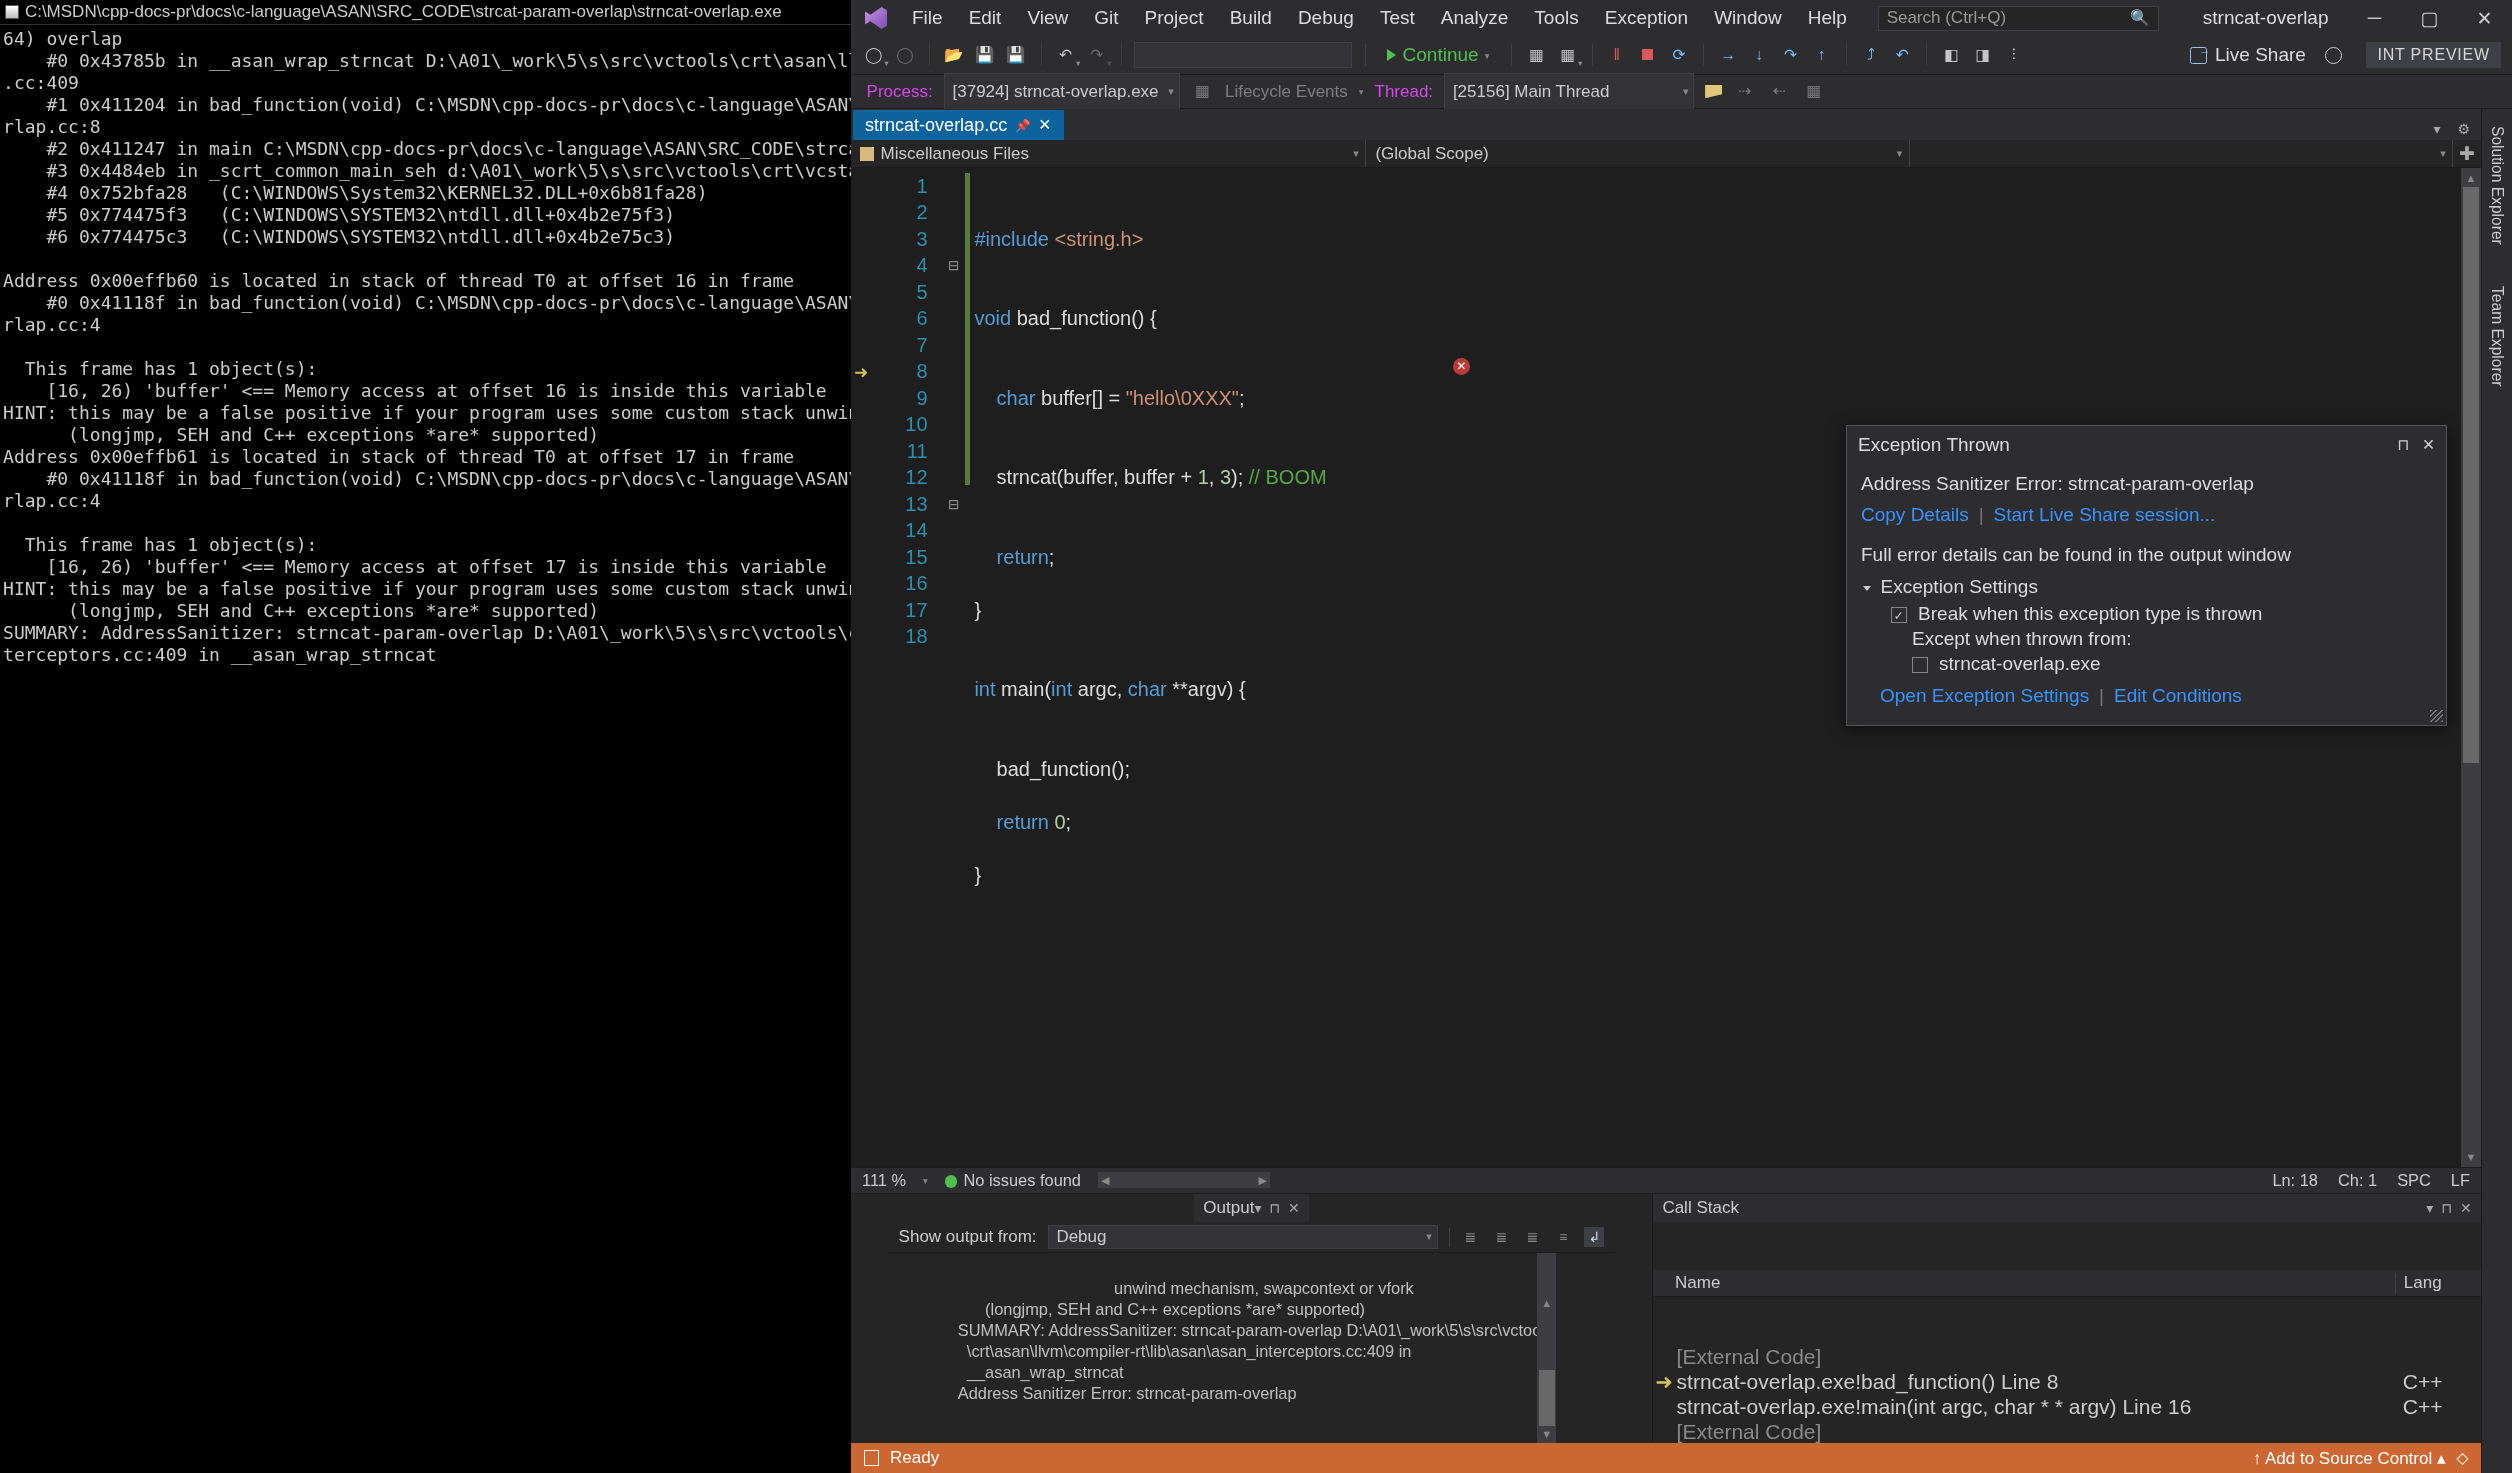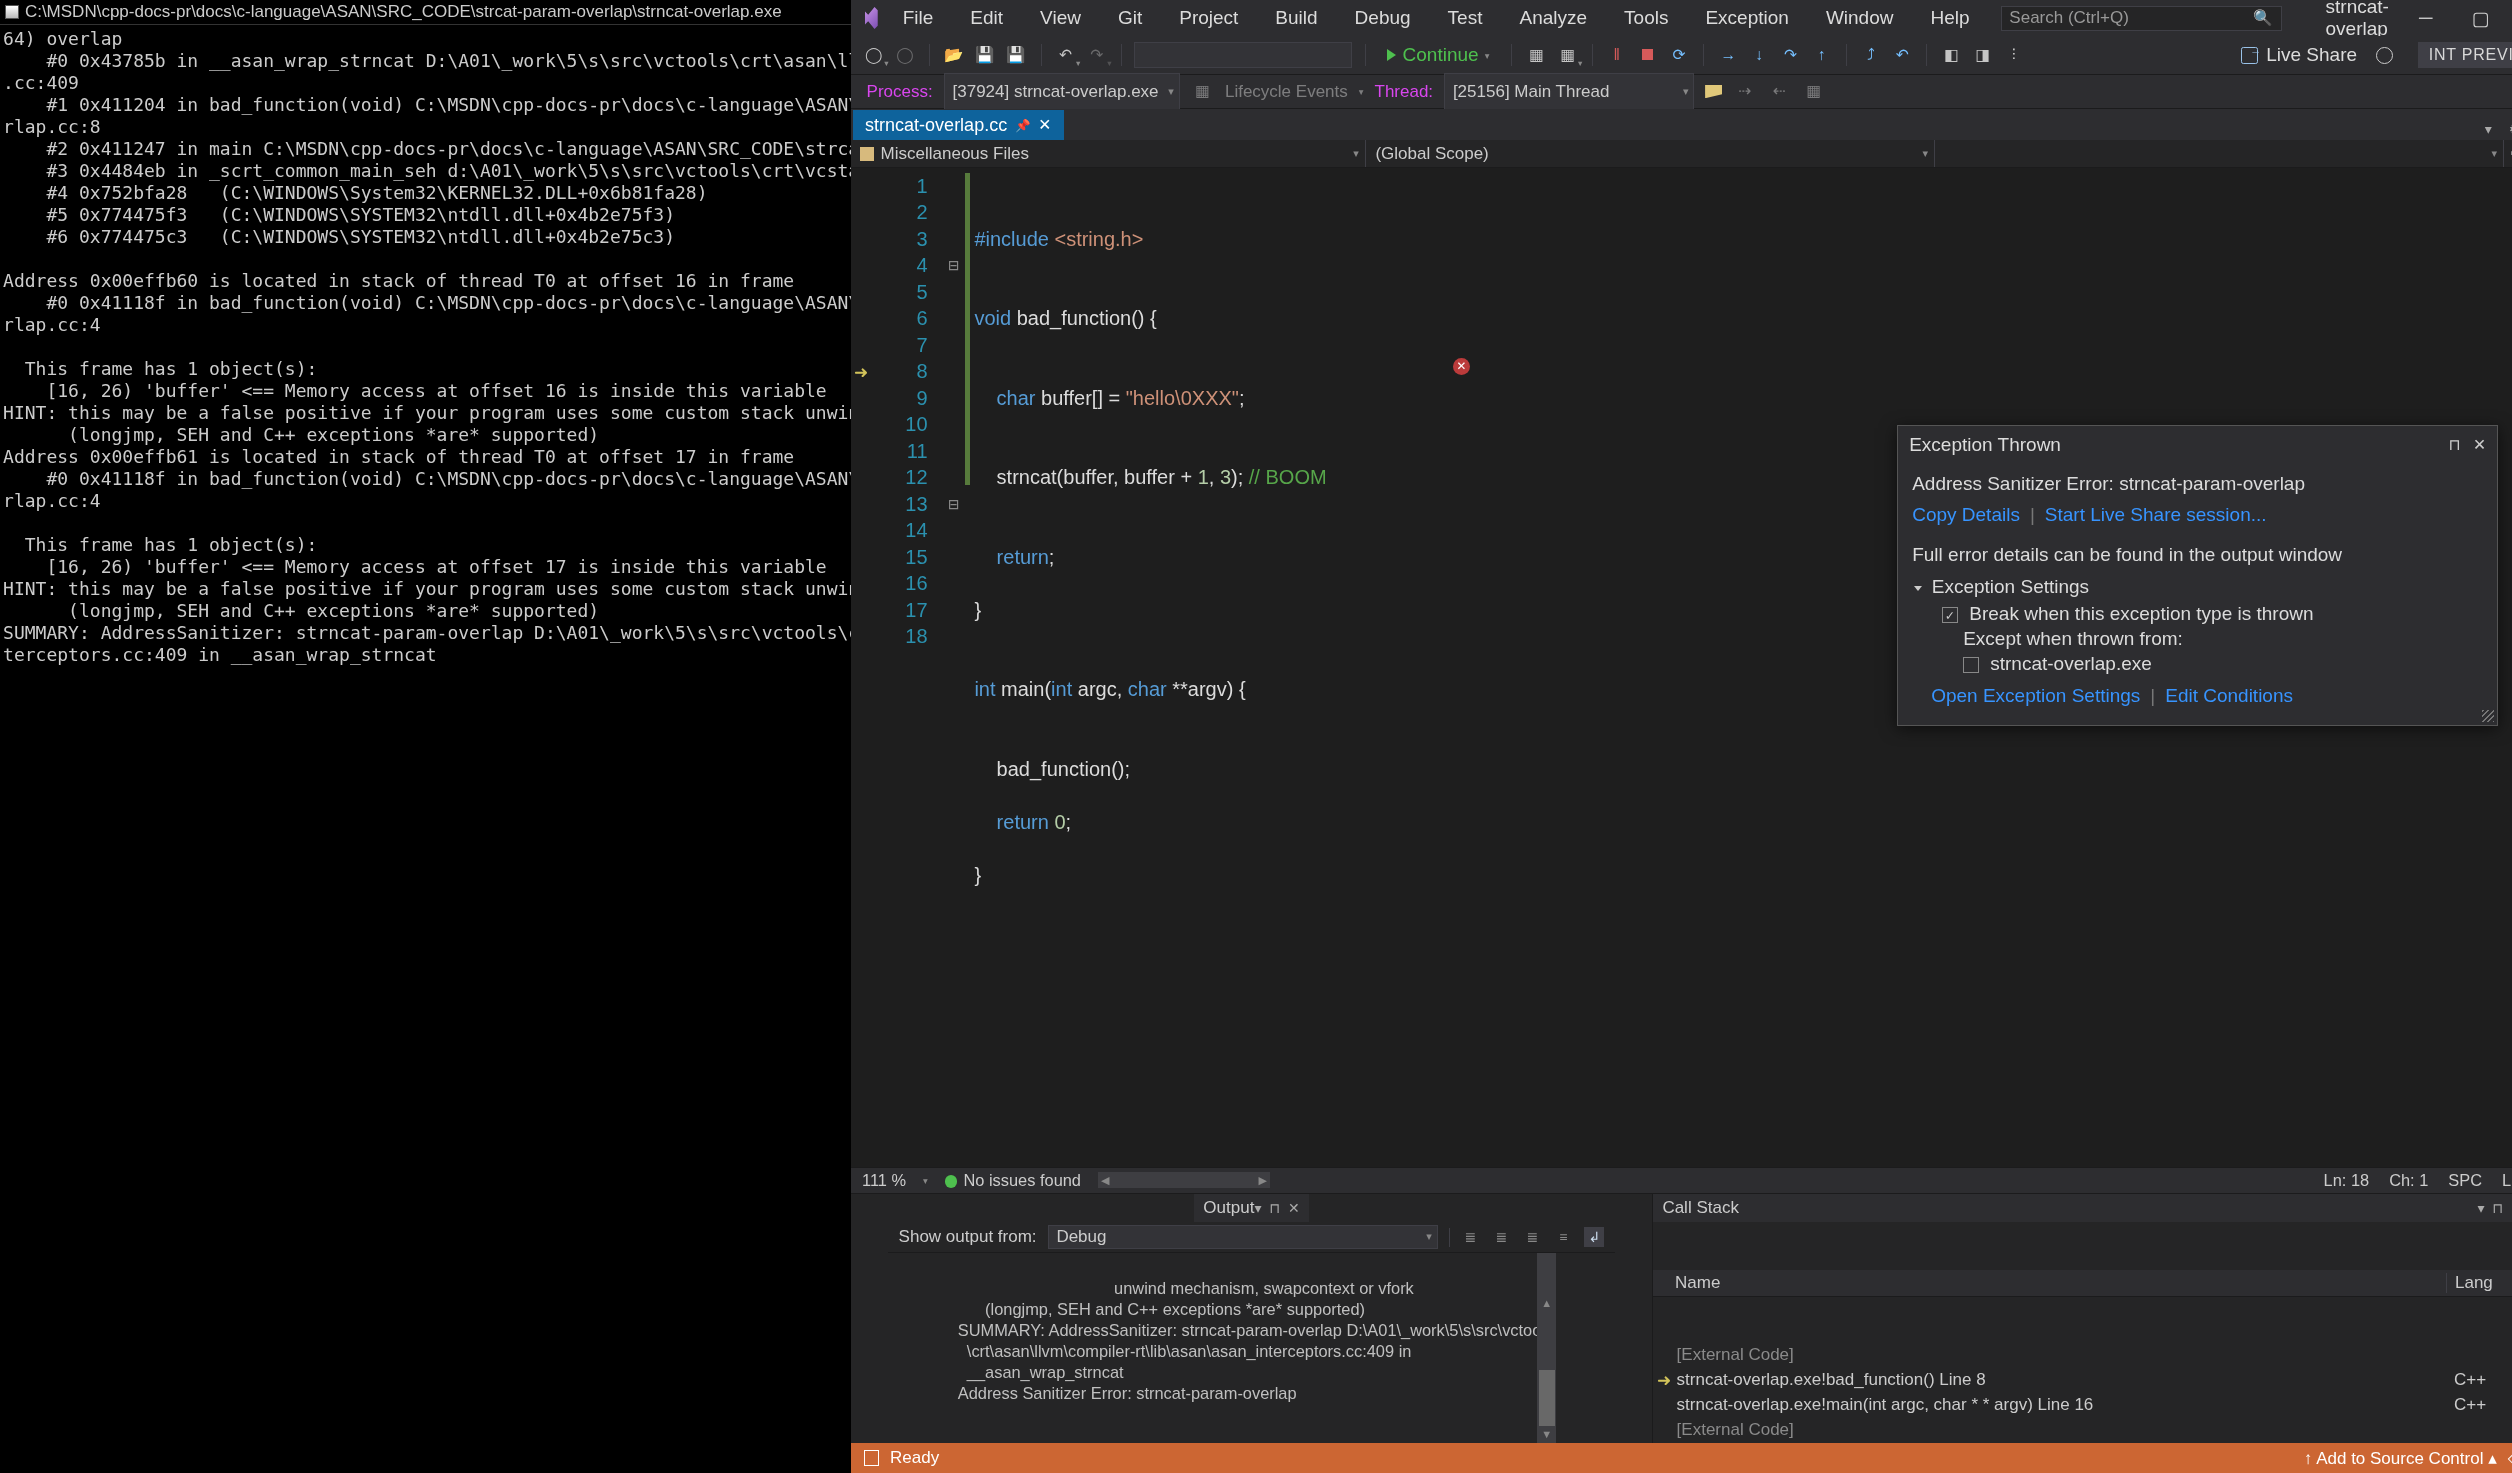--- a/index.html
+++ b/index.html
@@ -11,21 +11,21 @@
     .console-title { height:25px; display:flex; align-items:center; gap:6.2px; padding:0 4.7px; background:#000; border-bottom:0.8px solid #333; font-size:17px; }
     .cmd-icon { width:14px; height:14px; background:linear-gradient(#fff,#bbb); border:0.8px solid #555; }
     .console-body { flex:1; padding:3.1px 0 0 3.1px; white-space:pre; font-family:Consolas,monospace; font-size:18px; line-height:22px; color:#cccccc; overflow:hidden; }
 
     
     .vs-pane { flex:1; display:flex; flex-direction:column; background:#2d2d30; position:relative; }
 
     
     .titlebar { height:36px; background:#2d2d30; display:flex; align-items:center; padding-left:14px; }
     .vs-logo { width:22px; height:22px; margin-right:14px; background:linear-gradient(135deg,#c893e8 0%,#7a4db0 100%); clip-path:polygon(75% 0,100% 15%,100% 85%,75% 100%,25% 65%,0 80%,0 20%,25% 35%); }
-    .menu { display:flex; gap:15px;align-items:flex-end; }
+    .menu { display:flex; gap:4px;align-items:flex-end; }
     .menu-item { padding:4.7px 11px; font-size:19px; color:#dcdcdc; cursor:pointer; }
     .tb-search { margin-left:20px; flex:0 0 281px; height:25px; display:flex; align-items:center; justify-content:space-between; border:0.8px solid #3f3f46; background:#252526; padding:0 7.8px; font-size:17px; color:#999; }
     .mag { font-size:15.6px; color:#aaa; }
     .title-text { margin-left:44px; font-size:19px; color:#ddd; }
     .winctrls { margin-left:auto; display:flex; }
     .winctrl { width:55px; height:36px; display:flex; align-items:center; justify-content:center; color:#ccc; font-size:19px; }
 
     
     .toolbar { height:39px; background:#2d2d30; border-bottom:0.8px solid #1b1b1c; display:flex; align-items:center; padding:0 11px; gap:7.8px; }
     .tb-btn { width:23.4px; height:23.4px; display:flex; align-items:center; justify-content:center; color:#c5c5c5; font-size:15.6px; position:relative; }
@@ -122,21 +122,21 @@
     .out-ico{width:20px;height:20px;display:flex;align-items:center;justify-content:center;color:#888;font-size:14px;}
     .out-ico.active{background:#3f3f46;color:#cde;}
     .out-body{flex:1;padding:4.7px 3.1px 4.7px 11px;font-family:Consolas,monospace;font-size:16.4px;line-height:20px;white-space:pre;color:#c0c0c0;overflow:hidden;position:relative;}
     .out-vscroll{position:absolute;right:0;top:0;bottom:0;width:19px;background:#3e3e42;}
     .out-vscroll .t{position:absolute;top:17px;bottom:17px;left:1.6px;right:1.6px;}
     .out-vscroll .th{position:absolute;bottom:0;height:36%;left:0;right:0;background:#686868;}
     .cs-cols{height:26.5px;display:flex;align-items:center;background:#2d2d30;border-bottom:0.8px solid #1b1b1c;font-size:17px;}
     .cs-name{flex:1;padding-left:22px;}
     .cs-lang{width:86px;text-align:left;padding-left:7.8px;border-left:0.8px solid #3f3f46;}
     .cs-body{flex:1;overflow:hidden;}
-    .cs-row{height:25px;display:flex;align-items:flex-start;font-size:17px;}
+    .cs-row{height:25px;display:flex;align-items:center;font-size:21px;}
     .cs-ic{width:22px;text-align:center;color:#d2c35a;}
     .cs-txt{flex:1;padding-left:1.6px;}
     .cs-l{width:86px;padding-left:7.8px;color:#ccc;}
     .dim{color:#8a8a8a;}
 
     
     .vs-status{height:30px;background:#cc6633;color:#fff;display:flex;align-items:center;padding:0 12.5px;font-size:17px;gap:11px;}
     .vs-status .right{margin-left:auto;display:flex;align-items:center;gap:11px;}
     .bell{font-size:15.6px;}
     .stat-box{width:15.6px;height:15.6px;border:1.6px solid #fff;}

